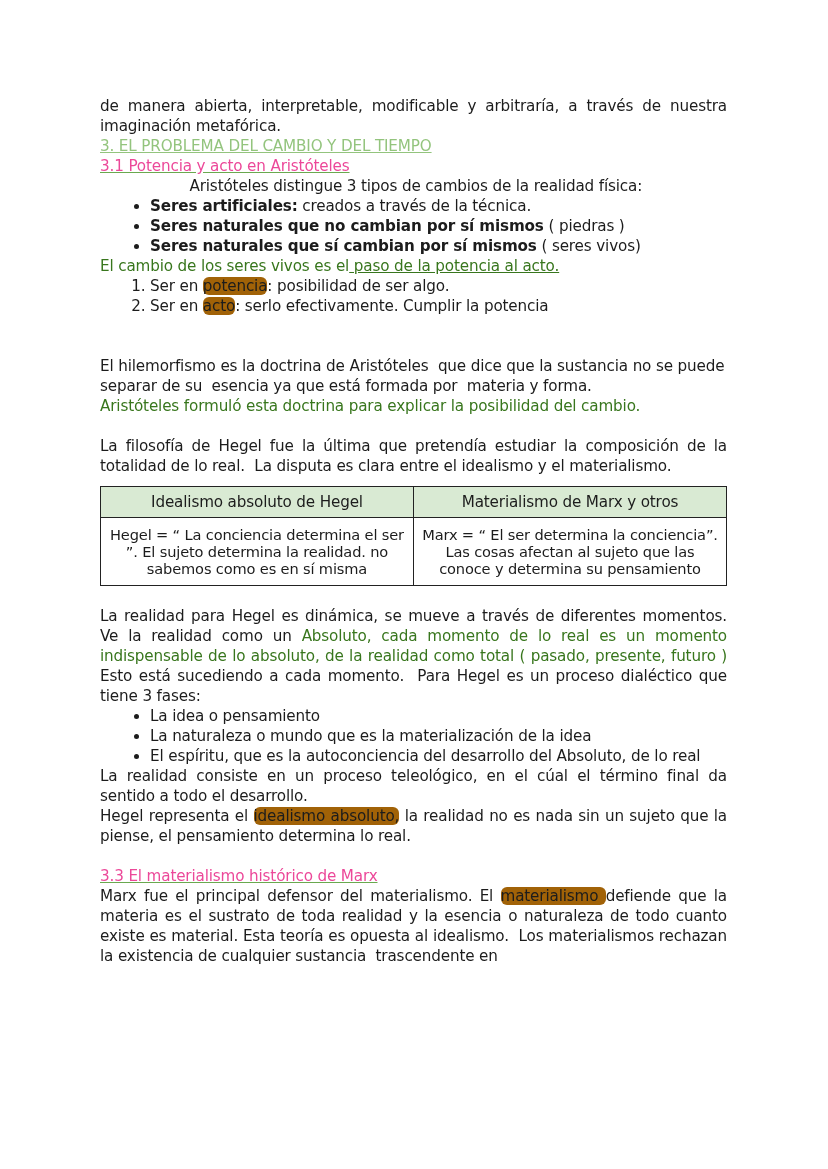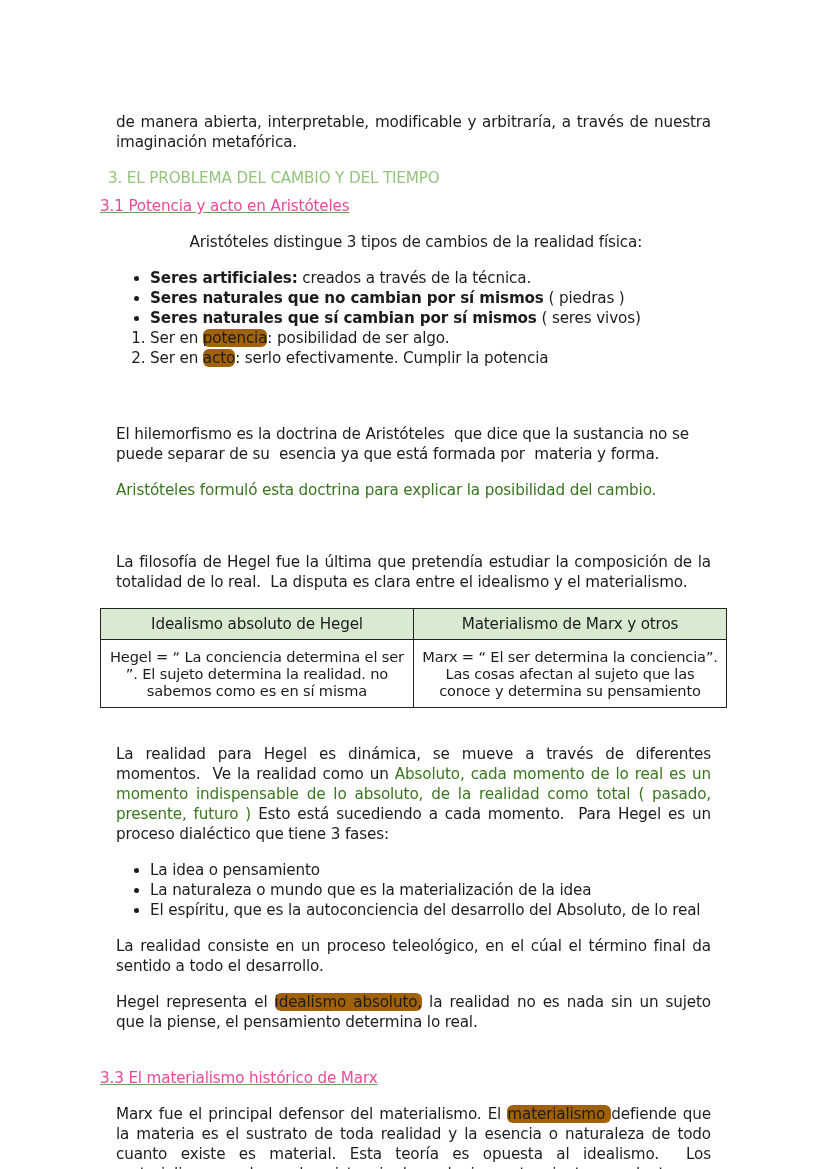--- a/index.html
+++ b/index.html
@@ -17,27 +17,28 @@
     }
     .page {
       position: absolute;
       left: 100px;
       top: 96px;
       width: 627px;
       font-size: 15.2px;
       line-height: 20px;
       letter-spacing: -0.15px;
     }
-    p { margin: 16px; }
+    p { margin: 0; }
     .just { text-align: justify; }
     .h1 {
       color: #93c47d;
+      text-decoration: underline;
       text-decoration-color: #93c47d;
       font-size: 15.2px;
-      margin: 8px;
+      margin: 0;
       font-weight: normal;
     }
     .h2 {
       color: #ec4899;
       text-decoration: underline;
       text-decoration-color: #6aa84f;
       font-size: 15.2px;
       margin: 0;
       font-weight: normal;
     }
@@ -89,20 +90,21 @@
   <p class="h2">3.1 Potencia y acto en Aristóteles</p>
 
   <p style="white-space:pre-wrap;text-align:center;"> Aristóteles distingue 3 tipos de cambios de la realidad física:</p>
 
   <ul>
     <li><b>Seres artificiales:</b><span> creados a través de la técnica.</span></li>
     <li><b>Seres naturales que no cambian por sí mismos</b><span> ( piedras )</span></li>
     <li><b>Seres naturales que sí cambian por sí mismos</b><span> ( seres vivos)</span></li>
   </ul>
 
+  <p class="green"><span>El cambio de los seres vivos es el</span><span class="ul-dark"> paso de la potencia al acto.</span></p>
 
   <ol>
     <li><span>Ser en </span><span class="hl">potencia</span><span>: posibilidad de ser algo.</span></li>
     <li><span>Ser en </span><span class="hl">acto</span><span>: serlo efectivamente. Cumplir la potencia</span></li>
   </ol>
 
   <div class="gap40"></div>
 
   <p style="white-space:pre-wrap;">El hilemorfismo es la doctrina de Aristóteles  que dice que la sustancia no se puede separar de su  esencia ya que está formada por  materia y forma.</p>
   <p class="green">Aristóteles formuló esta doctrina para explicar la posibilidad del cambio.</p>

